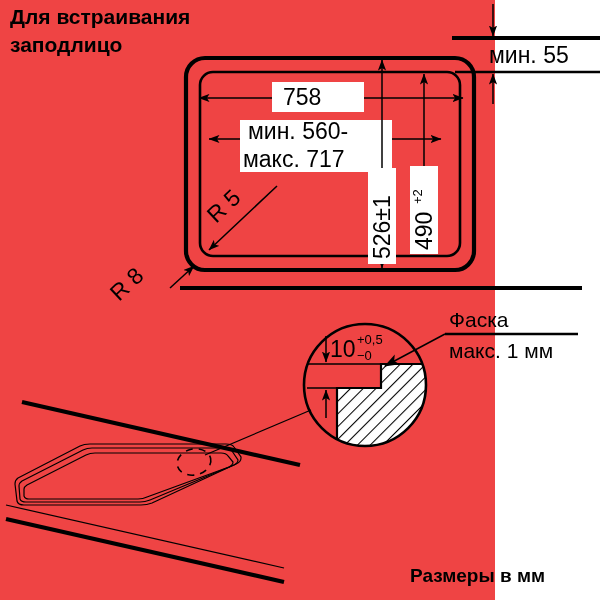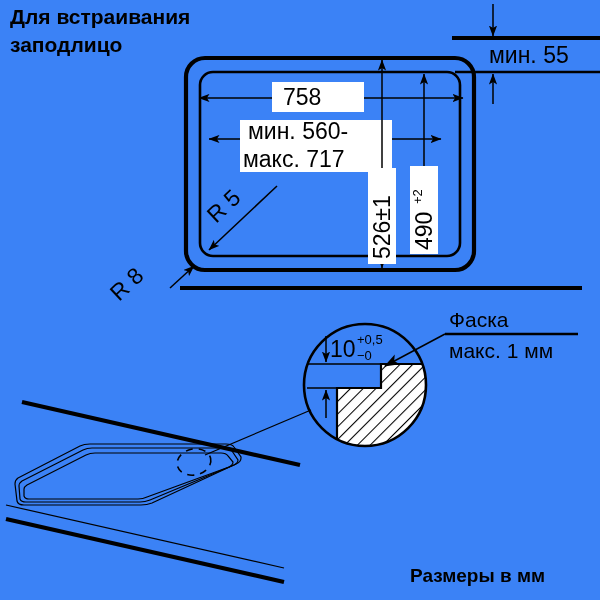--- a/index.html
+++ b/index.html
@@ -9,23 +9,23 @@
   }
   body {
     width: 600px;
     height: 600px;
     font-family: "Liberation Sans", sans-serif;
     color: #000000;
     overflow: hidden;
   }
   #sheet {
     position: relative;
-    width: 600px;
+    width: 495px;
     height: 600px;
-    background: #3b82f6;
+    background: #ef4444;
   }
   #drawing {
     position: absolute;
     top: 0;
     left: 0;
   }
   text {
     font-family: "Liberation Sans", sans-serif;
     fill: #000000;
   }

